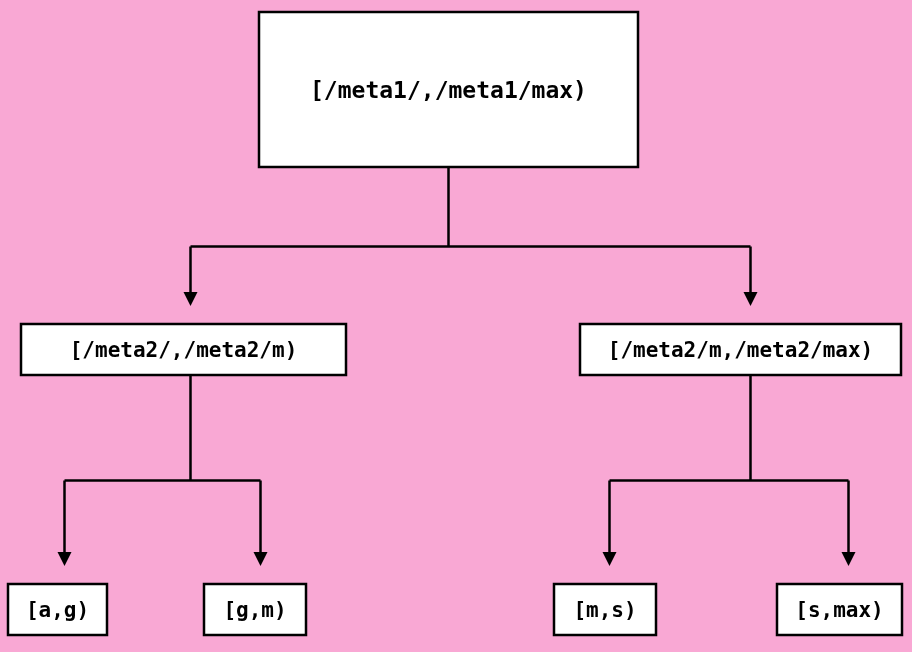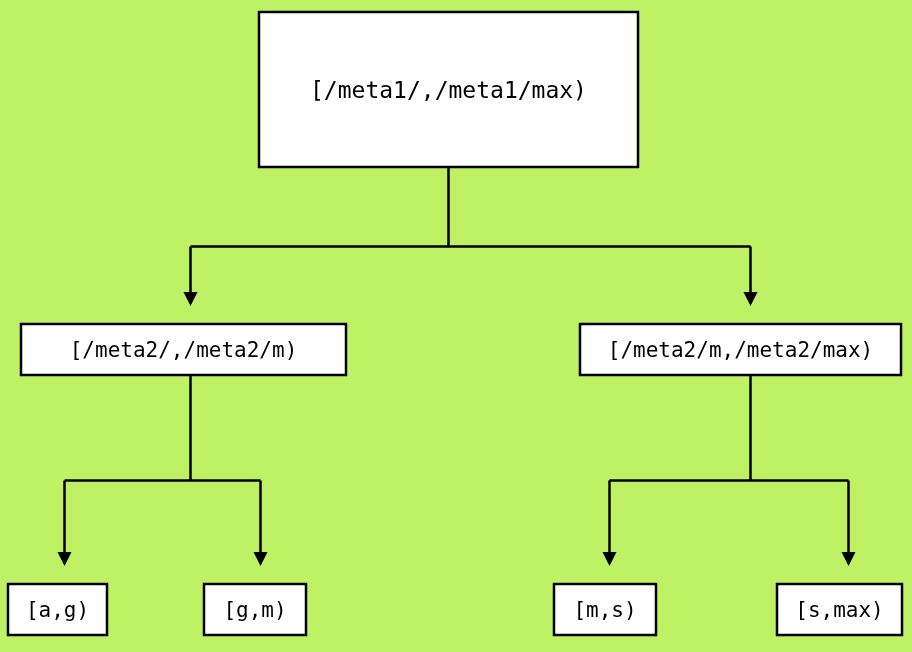--- a/index.html
+++ b/index.html
@@ -10,21 +10,22 @@
   body {
     width: 912px;
     height: 652px;
     font-family: "DejaVu Sans Mono", "Liberation Mono", monospace;
     overflow: hidden;
   }
   #diagram-root {
     position: relative;
     width: 912px;
     height: 652px;
-    background: #bef264;
+    background: #f9a8d4;
+    font-weight: bold;
   }
   svg.tree-canvas {
     position: absolute;
     top: 0;
     left: 0;
     width: 912px;
     height: 652px;
     display: block;
   }
   .node-rect {

